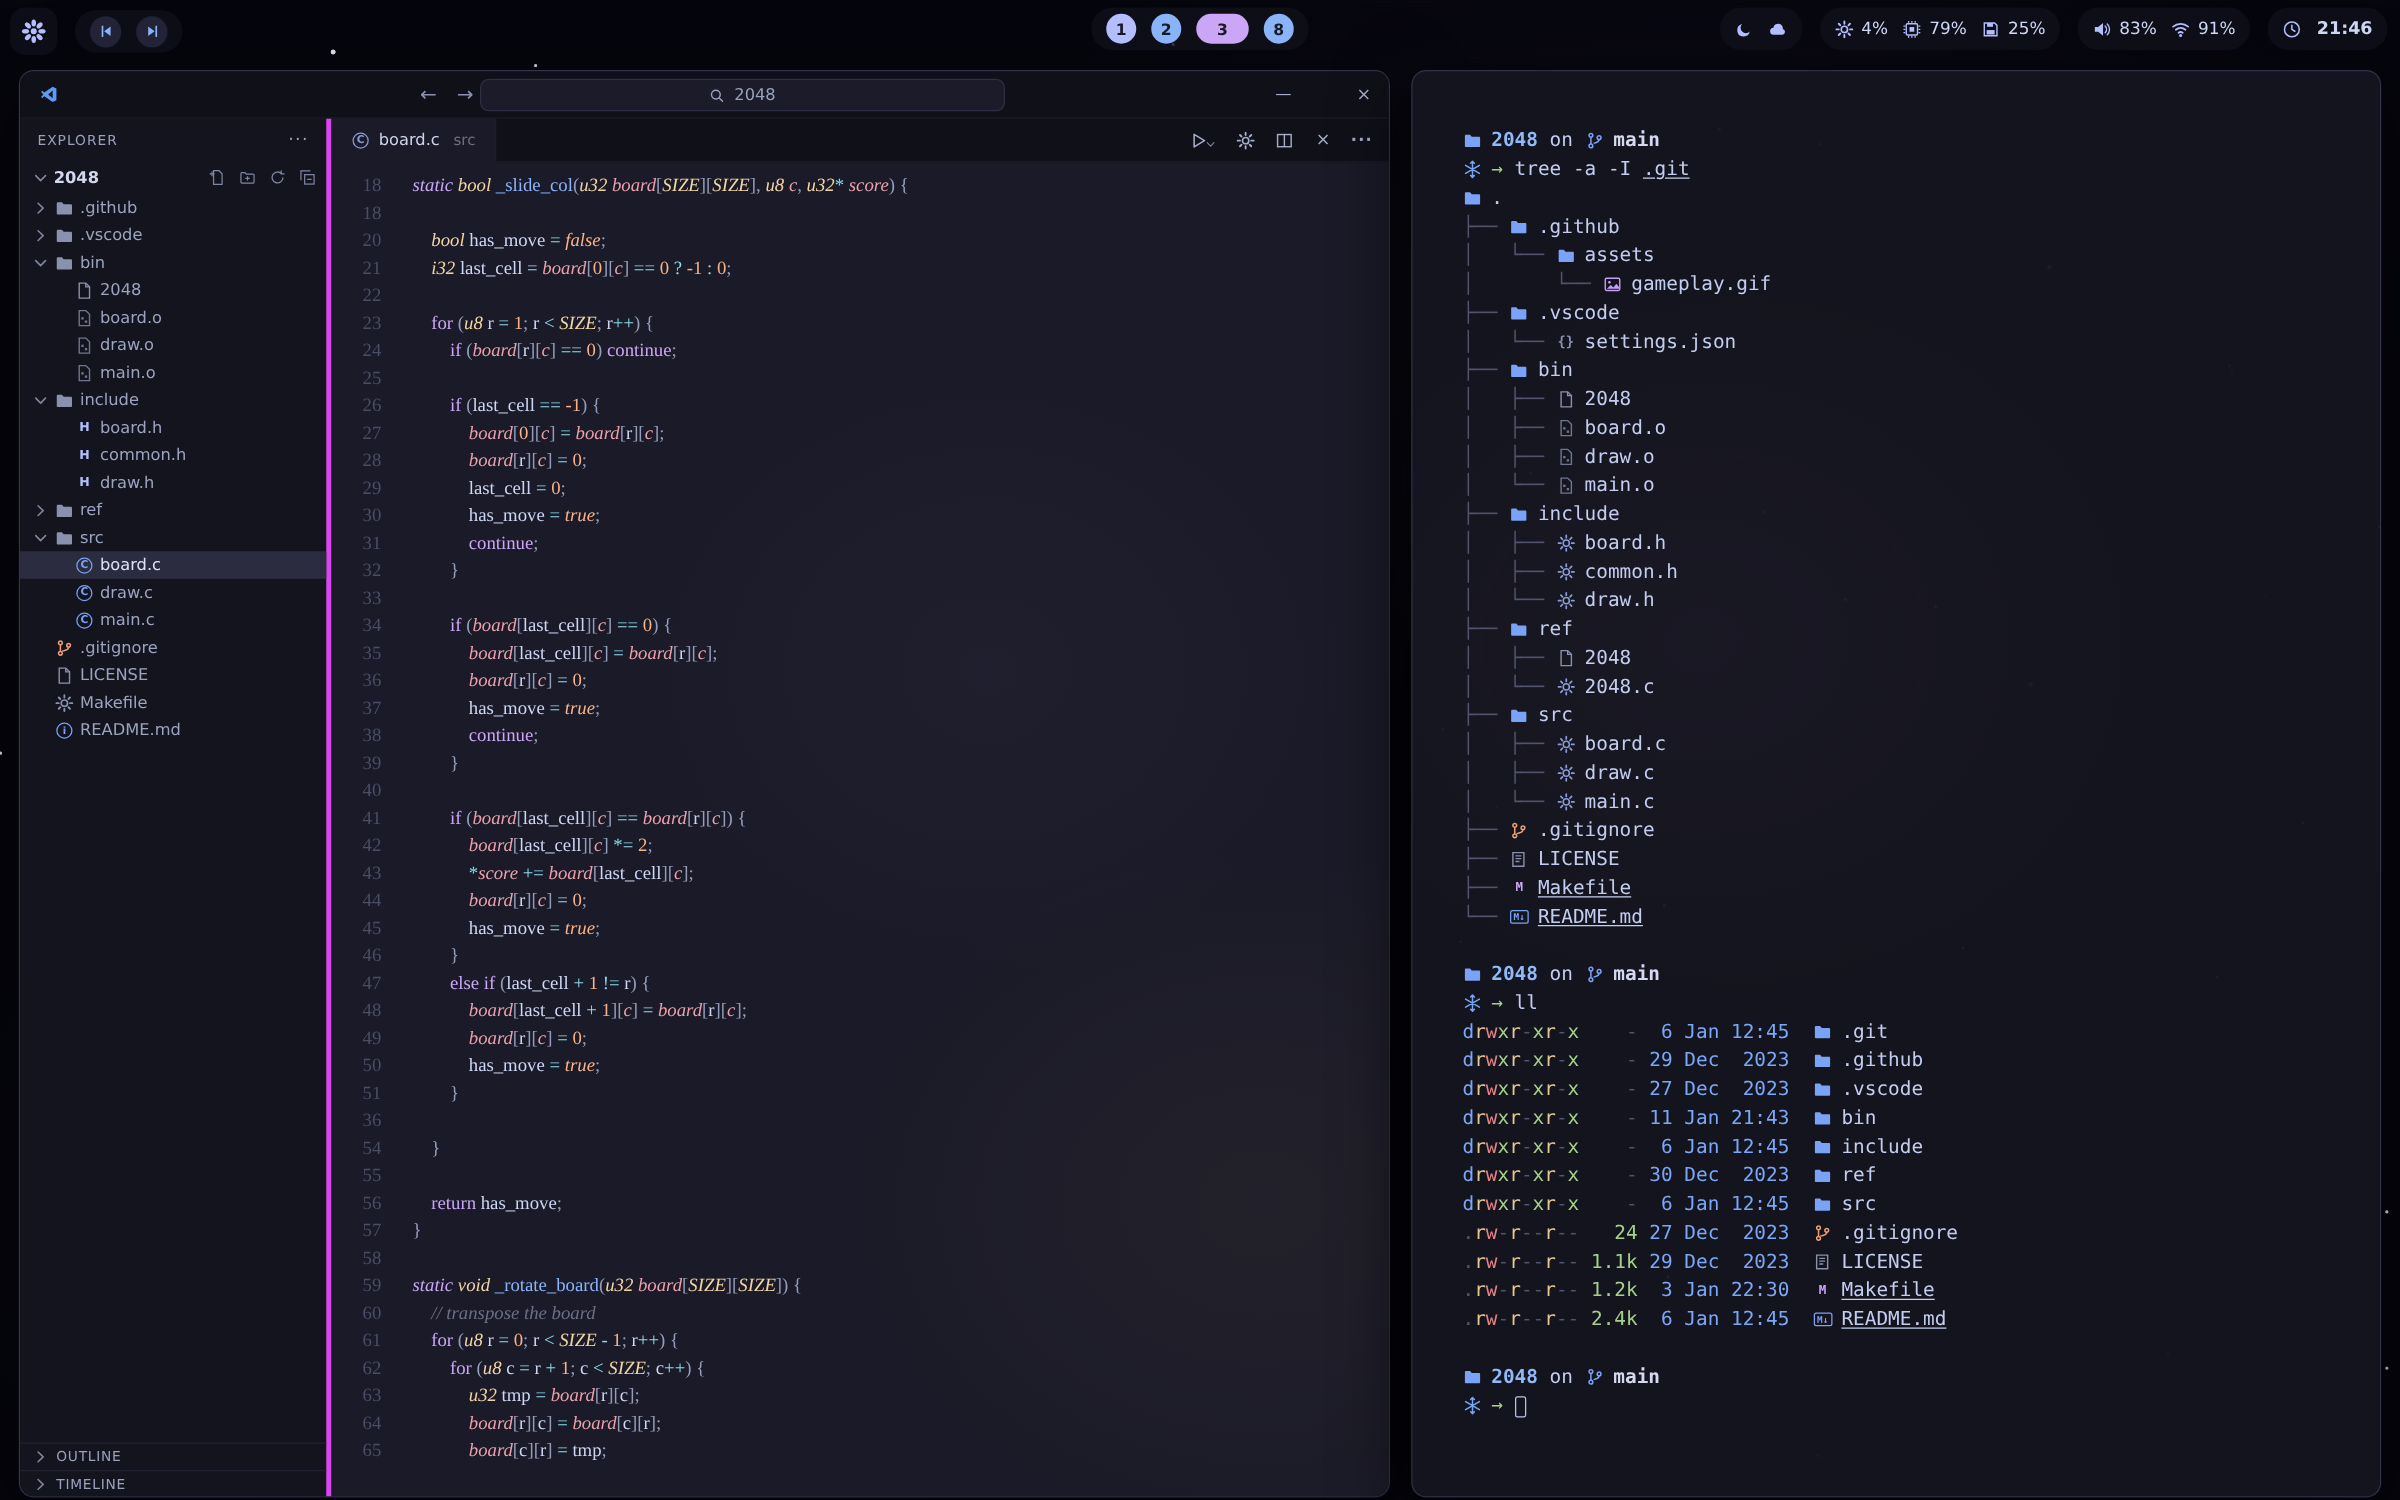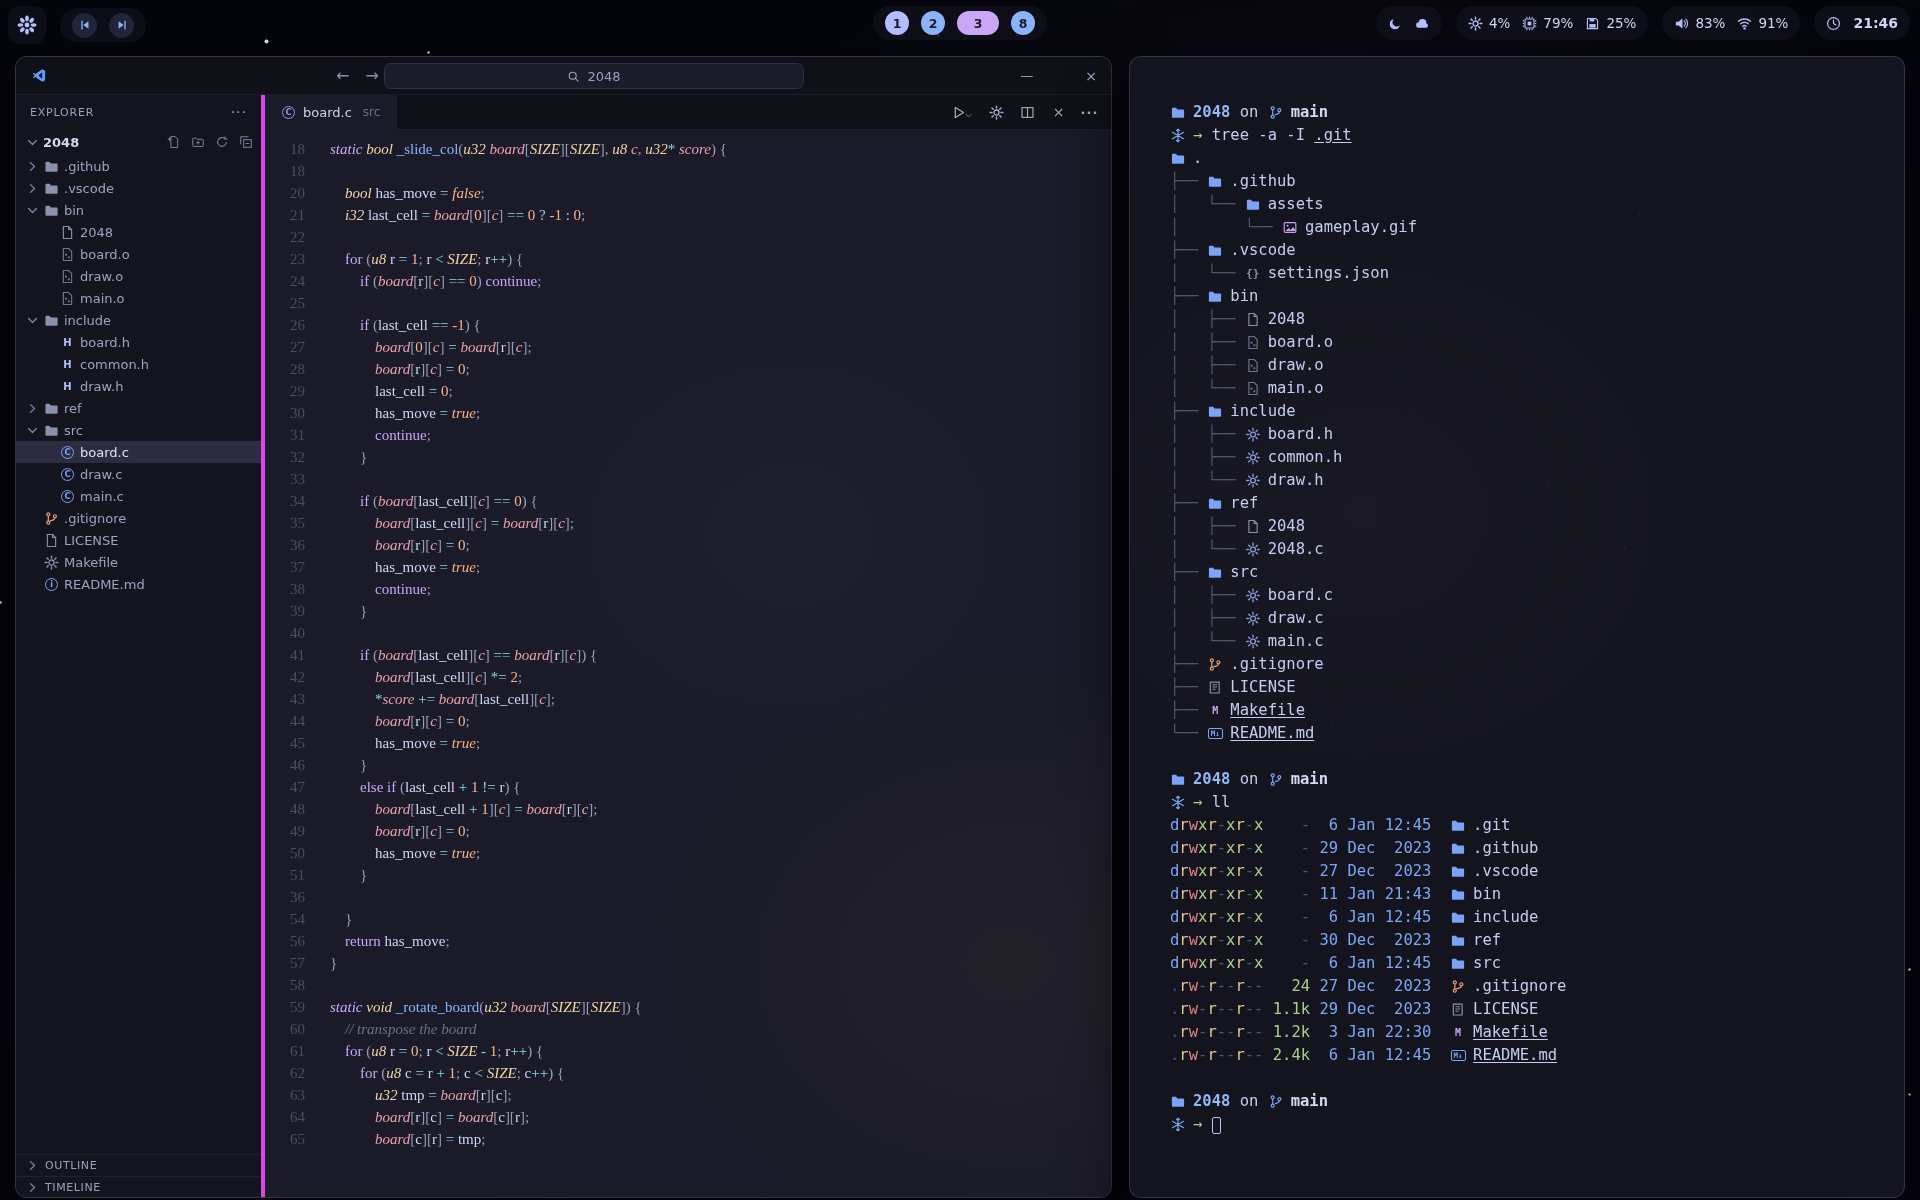--- a/index.html
+++ b/index.html
@@ -672,20 +672,21 @@
           <div class="cl"><span class="ln">44</span><span class="ct">            <span class="tk-p">board</span><span class="tk-d">[</span><span class="tk-v">r</span><span class="tk-d">][</span><span class="tk-p">c</span><span class="tk-d">]</span> <span class="tk-o">=</span> <span class="tk-n">0</span><span class="tk-d">;</span></span></div>
           <div class="cl"><span class="ln">45</span><span class="ct">            <span class="tk-v">has_move</span> <span class="tk-o">=</span> <span class="tk-b">true</span><span class="tk-d">;</span></span></div>
           <div class="cl"><span class="ln">46</span><span class="ct">        <span class="tk-d">}</span></span></div>
           <div class="cl"><span class="ln">47</span><span class="ct">        <span class="tk-k">else</span> <span class="tk-k">if</span> <span class="tk-d">(</span><span class="tk-v">last_cell</span> <span class="tk-o">+</span> <span class="tk-n">1</span> <span class="tk-o">!=</span> <span class="tk-v">r</span><span class="tk-d">)</span> <span class="tk-d">{</span></span></div>
           <div class="cl"><span class="ln">48</span><span class="ct">            <span class="tk-p">board</span><span class="tk-d">[</span><span class="tk-v">last_cell</span> <span class="tk-o">+</span> <span class="tk-n">1</span><span class="tk-d">][</span><span class="tk-p">c</span><span class="tk-d">]</span> <span class="tk-o">=</span> <span class="tk-p">board</span><span class="tk-d">[</span><span class="tk-v">r</span><span class="tk-d">][</span><span class="tk-p">c</span><span class="tk-d">]</span><span class="tk-d">;</span></span></div>
           <div class="cl"><span class="ln">49</span><span class="ct">            <span class="tk-p">board</span><span class="tk-d">[</span><span class="tk-v">r</span><span class="tk-d">][</span><span class="tk-p">c</span><span class="tk-d">]</span> <span class="tk-o">=</span> <span class="tk-n">0</span><span class="tk-d">;</span></span></div>
           <div class="cl"><span class="ln">50</span><span class="ct">            <span class="tk-v">has_move</span> <span class="tk-o">=</span> <span class="tk-b">true</span><span class="tk-d">;</span></span></div>
           <div class="cl"><span class="ln">51</span><span class="ct">        <span class="tk-d">}</span></span></div>
           <div class="cl"><span class="ln">36</span><span class="ct"></span></div>
           <div class="cl"><span class="ln">54</span><span class="ct">    <span class="tk-d">}</span></span></div>
+          <div class="cl"><span class="ln">55</span><span class="ct"></span></div>
           <div class="cl"><span class="ln">56</span><span class="ct">    <span class="tk-k">return</span> <span class="tk-v">has_move</span><span class="tk-d">;</span></span></div>
           <div class="cl"><span class="ln">57</span><span class="ct"><span class="tk-d">}</span></span></div>
           <div class="cl"><span class="ln">58</span><span class="ct"></span></div>
           <div class="cl"><span class="ln">59</span><span class="ct"><span class="tk-ki">static</span> <span class="tk-t">void</span> <span class="tk-f">_rotate_board</span><span class="tk-d">(</span><span class="tk-t">u32</span> <span class="tk-p">board</span><span class="tk-d">[</span><span class="tk-t">SIZE</span><span class="tk-d">][</span><span class="tk-t">SIZE</span><span class="tk-d">]</span><span class="tk-d">)</span> <span class="tk-d">{</span></span></div>
           <div class="cl"><span class="ln">60</span><span class="ct">    <span class="tk-m">// transpose the board</span></span></div>
           <div class="cl"><span class="ln">61</span><span class="ct">    <span class="tk-k">for</span> <span class="tk-d">(</span><span class="tk-t">u8</span> <span class="tk-v">r</span> <span class="tk-o">=</span> <span class="tk-n">0</span><span class="tk-d">;</span> <span class="tk-v">r</span> <span class="tk-o">&lt;</span> <span class="tk-t">SIZE</span> <span class="tk-o">-</span> <span class="tk-n">1</span><span class="tk-d">;</span> <span class="tk-v">r</span><span class="tk-o">++</span><span class="tk-d">)</span> <span class="tk-d">{</span></span></div>
           <div class="cl"><span class="ln">62</span><span class="ct">        <span class="tk-k">for</span> <span class="tk-d">(</span><span class="tk-t">u8</span> <span class="tk-v">c</span> <span class="tk-o">=</span> <span class="tk-v">r</span> <span class="tk-o">+</span> <span class="tk-n">1</span><span class="tk-d">;</span> <span class="tk-v">c</span> <span class="tk-o">&lt;</span> <span class="tk-t">SIZE</span><span class="tk-d">;</span> <span class="tk-v">c</span><span class="tk-o">++</span><span class="tk-d">)</span> <span class="tk-d">{</span></span></div>
           <div class="cl"><span class="ln">63</span><span class="ct">            <span class="tk-t">u32</span> <span class="tk-v">tmp</span> <span class="tk-o">=</span> <span class="tk-p">board</span><span class="tk-d">[</span><span class="tk-v">r</span><span class="tk-d">][</span><span class="tk-v">c</span><span class="tk-d">]</span><span class="tk-d">;</span></span></div>
           <div class="cl"><span class="ln">64</span><span class="ct">            <span class="tk-p">board</span><span class="tk-d">[</span><span class="tk-v">r</span><span class="tk-d">][</span><span class="tk-v">c</span><span class="tk-d">]</span> <span class="tk-o">=</span> <span class="tk-p">board</span><span class="tk-d">[</span><span class="tk-v">c</span><span class="tk-d">][</span><span class="tk-v">r</span><span class="tk-d">]</span><span class="tk-d">;</span></span></div>
           <div class="cl"><span class="ln">65</span><span class="ct">            <span class="tk-p">board</span><span class="tk-d">[</span><span class="tk-v">c</span><span class="tk-d">][</span><span class="tk-v">r</span><span class="tk-d">]</span> <span class="tk-o">=</span> <span class="tk-v">tmp</span><span class="tk-d">;</span></span></div>

